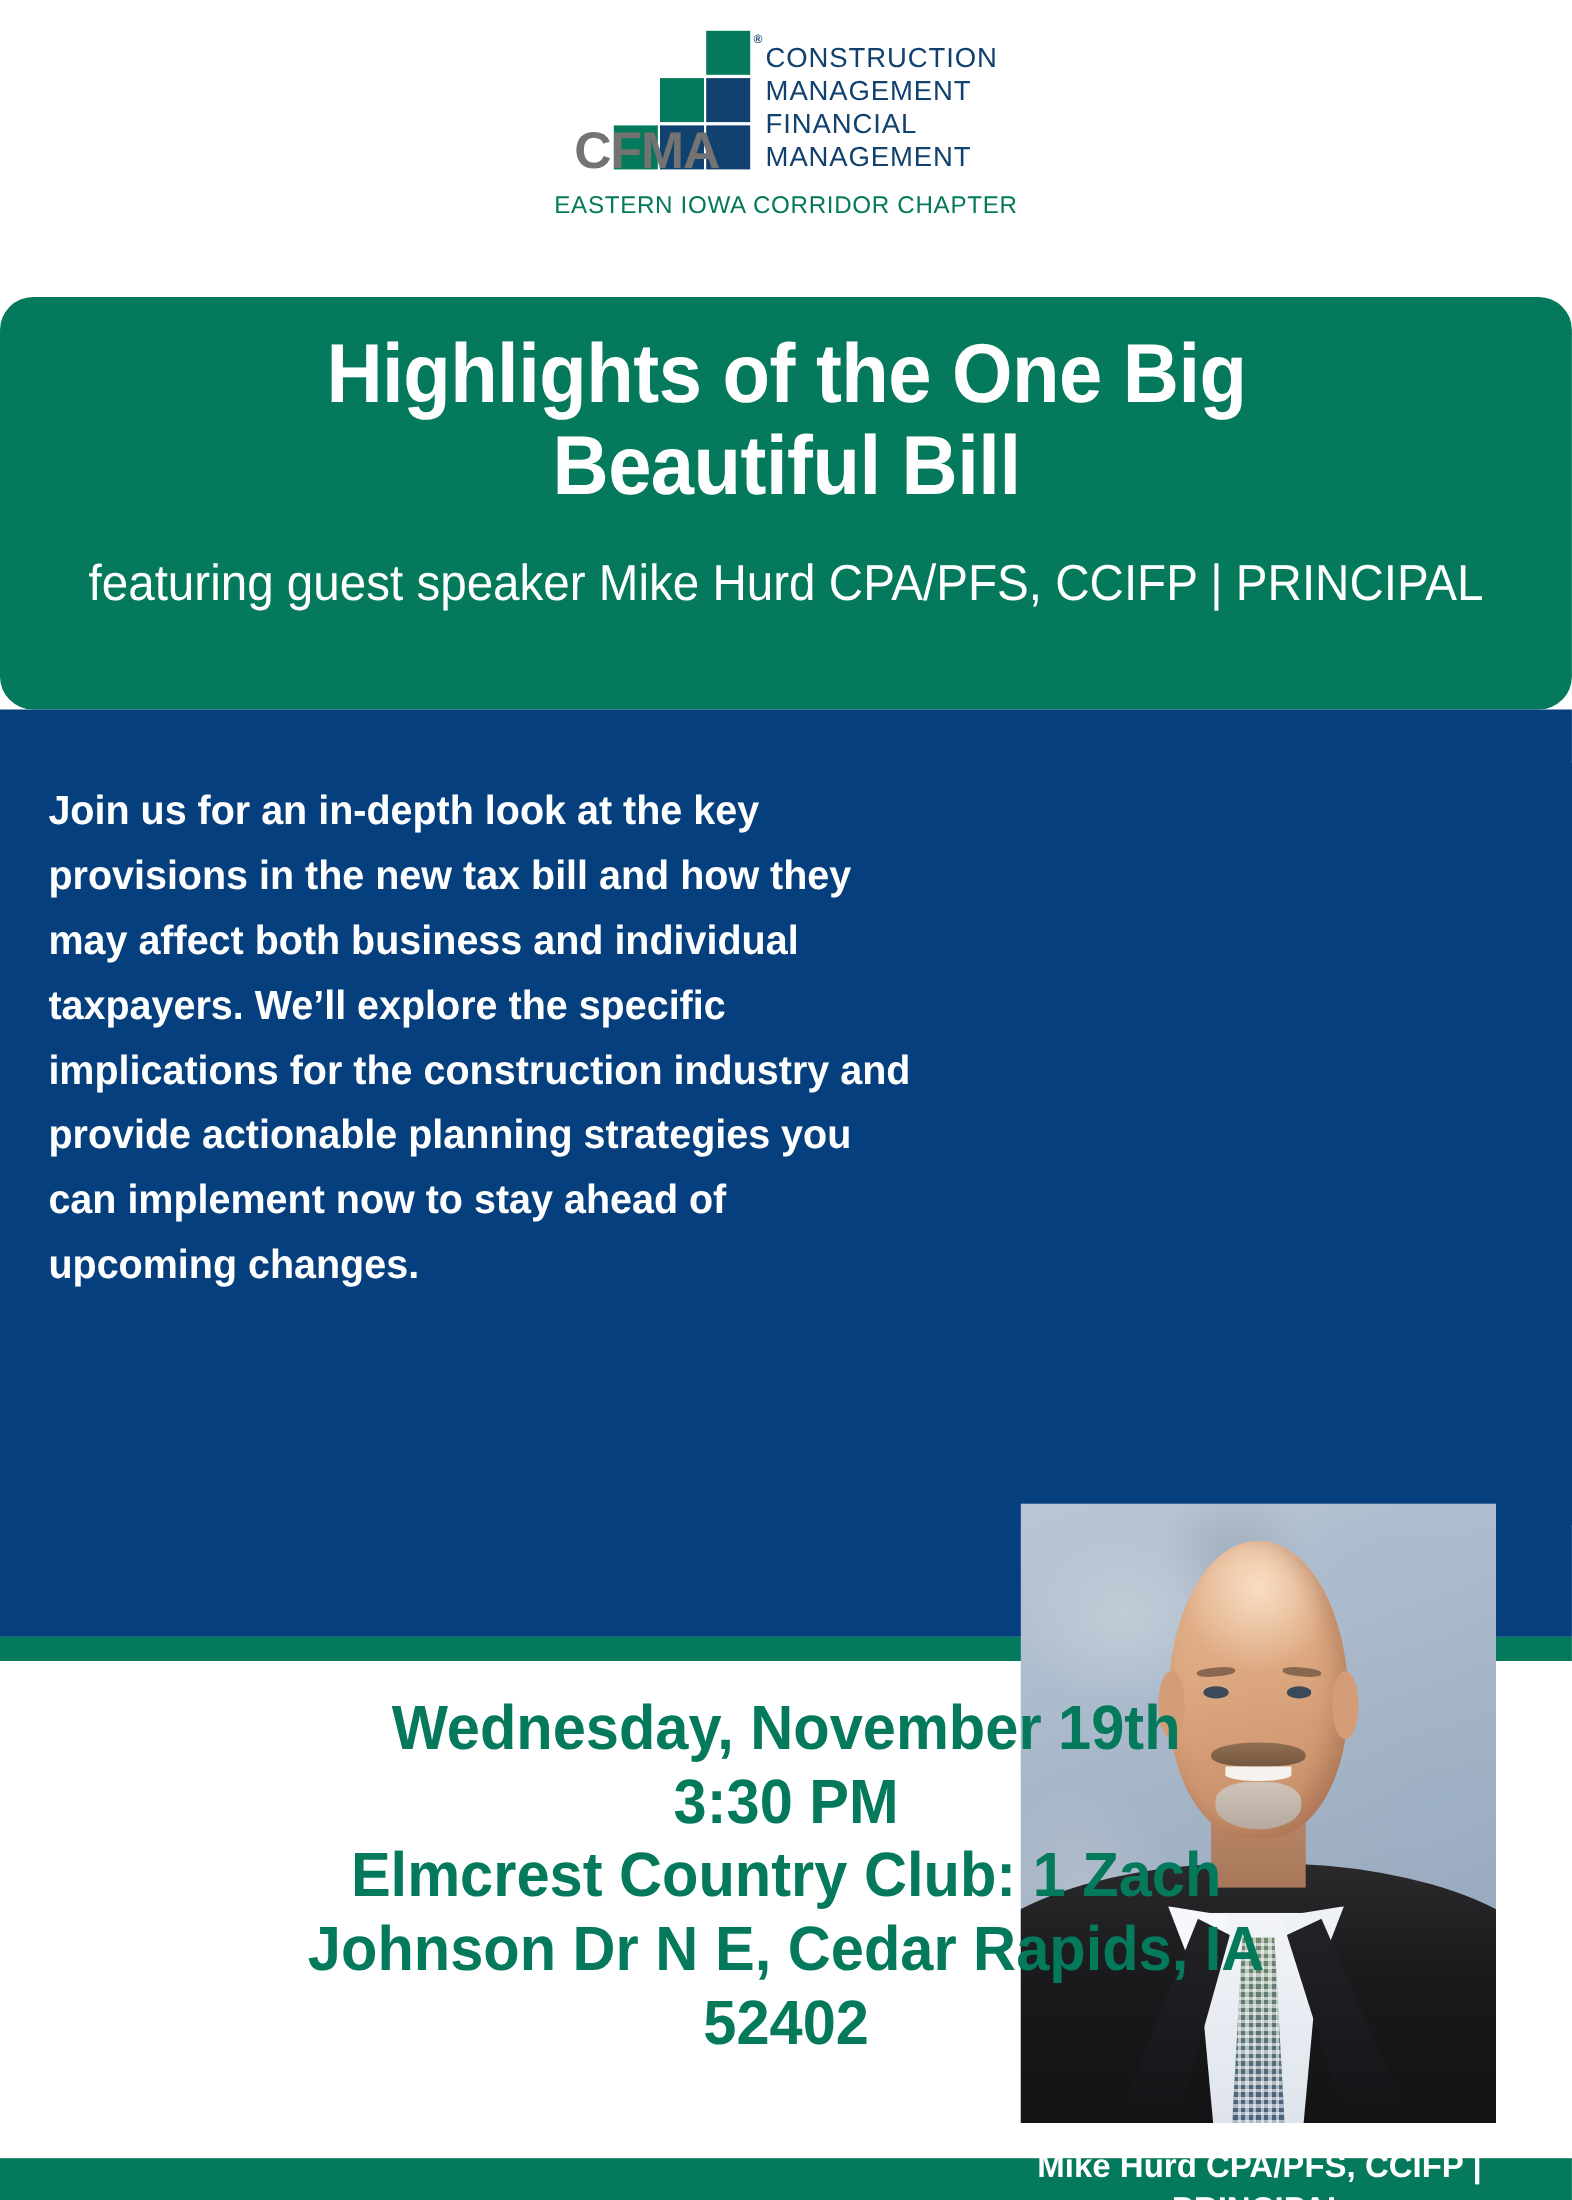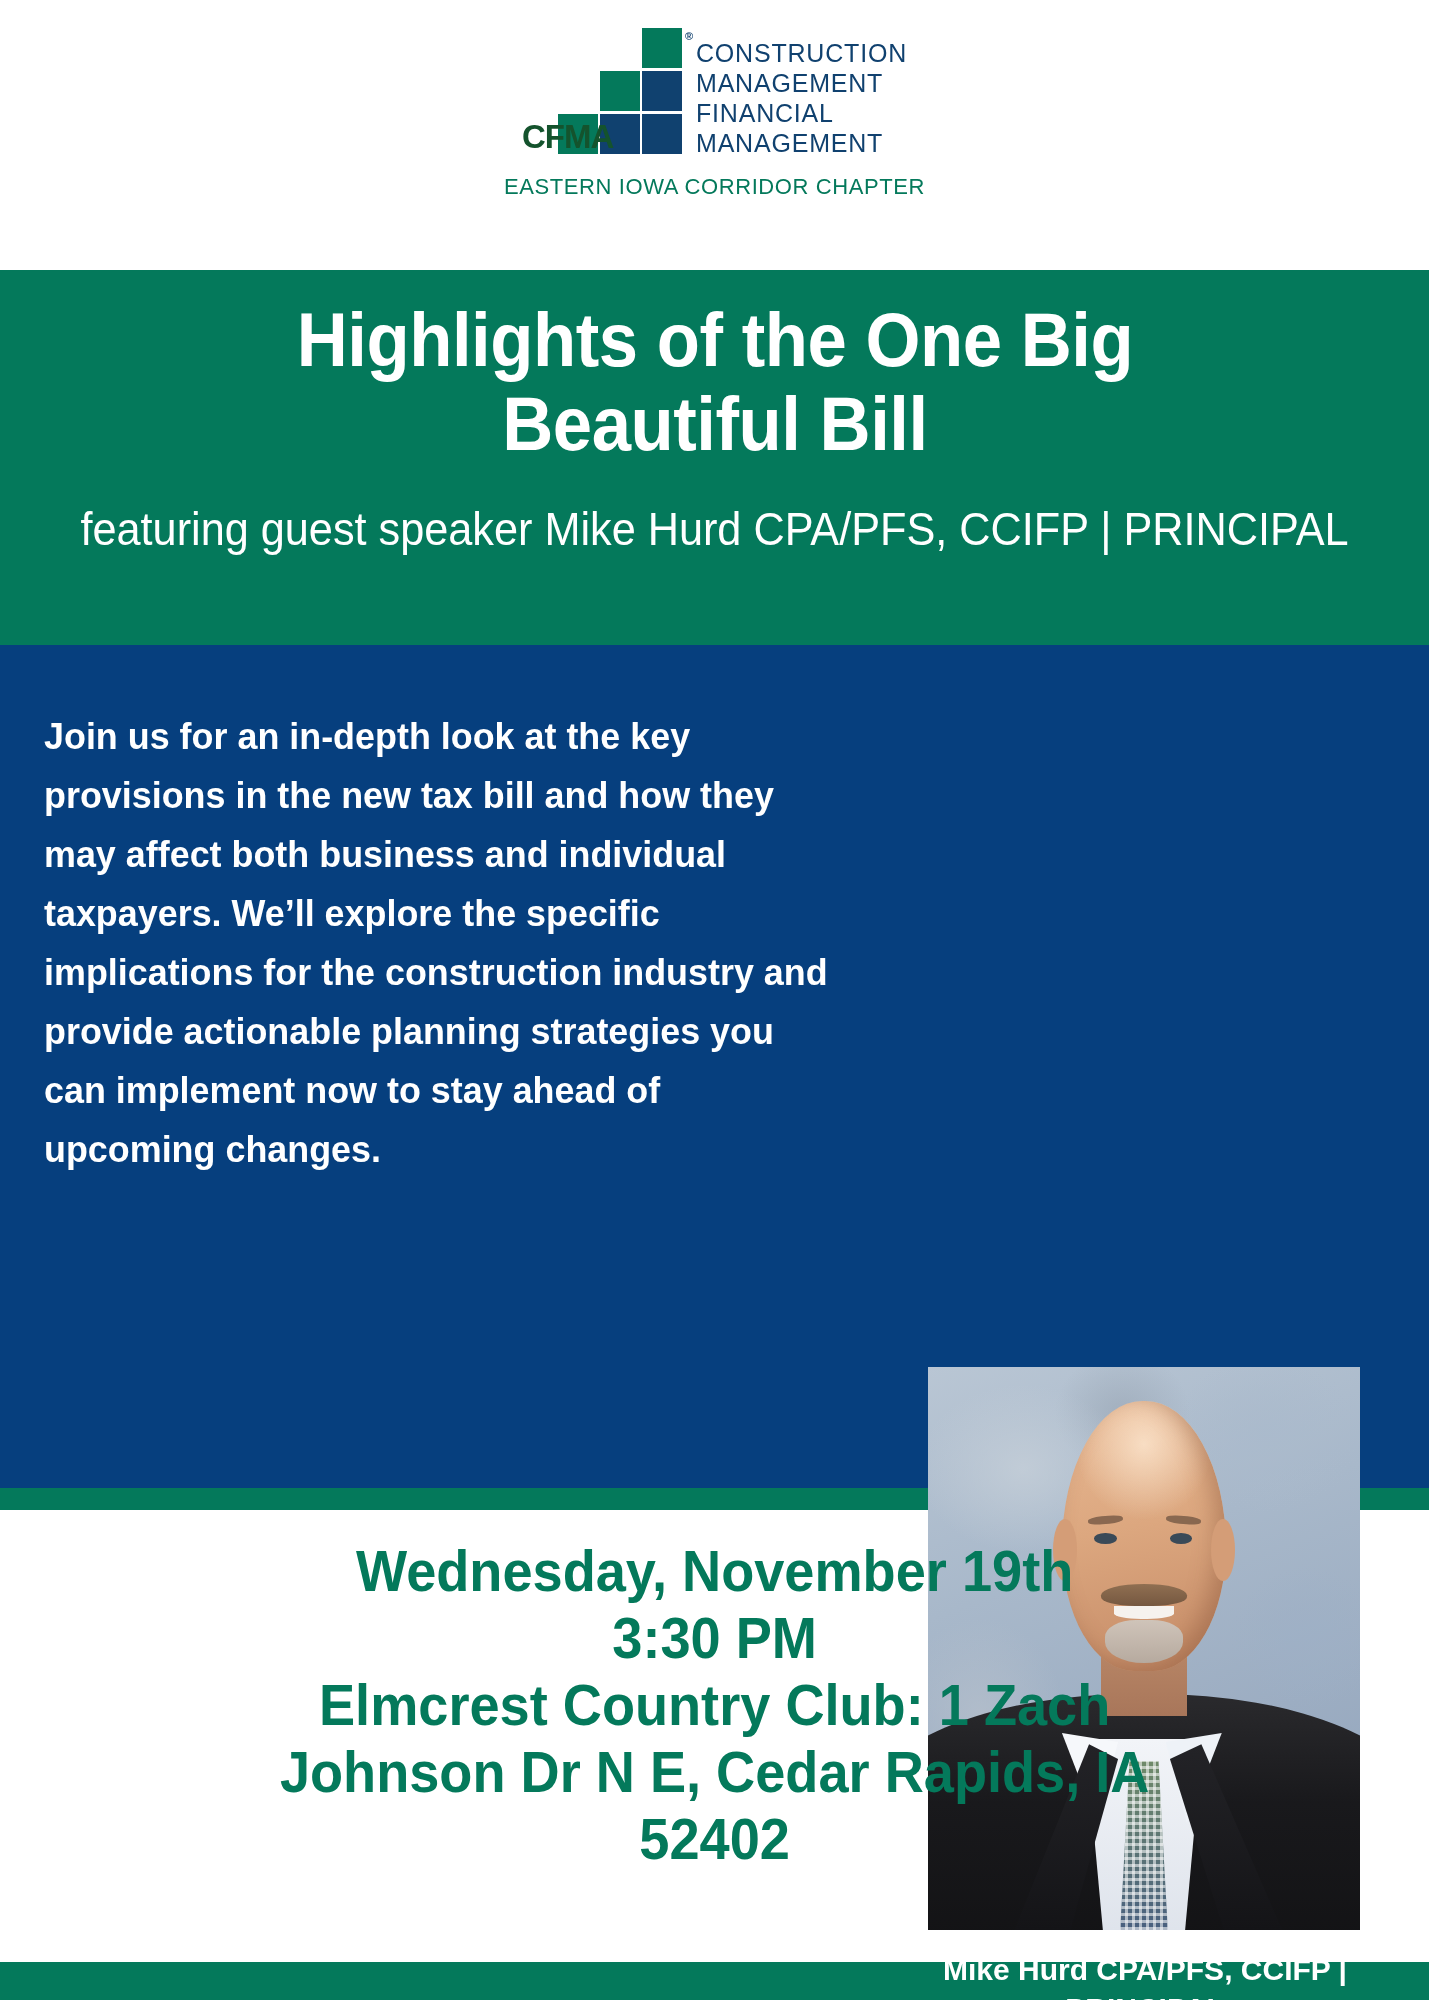--- a/index.html
+++ b/index.html
@@ -74,24 +74,24 @@
     left: 129px;
     top: 2px;
     font-size: 11px;
     color: #10416f;
     font-weight: bold;
   }
   .logo-cfma {
     position: absolute;
     left: 0;
     bottom: 0;
-    font-size: 33px;
+    font-size: 47px;
     line-height: 46px;
     font-weight: bold;
-    color: #14532d;
+    color: #737373;
     letter-spacing: -1px;
     font-family: "Liberation Sans", sans-serif;
   }
 
   .logo-words {
     display: flex;
     flex-direction: column;
     justify-content: flex-start;
     padding-bottom: 2px;
   }
@@ -115,20 +115,21 @@
   
   .title-band {
     background: #04795b;
     height: 375px;
     box-sizing: border-box;
     padding: 28px 30px 0 30px;
     display: flex;
     flex-direction: column;
     align-items: center;
     justify-content: flex-start;
+    border-radius: 30px;
   }
   .event-title {
     color: #ffffff;
     font-size: 76px;
     line-height: 84px;
     font-weight: bold;
     text-align: center;
     letter-spacing: -0.5px;
     max-width: 1140px;
     transform: scaleX(0.93);

